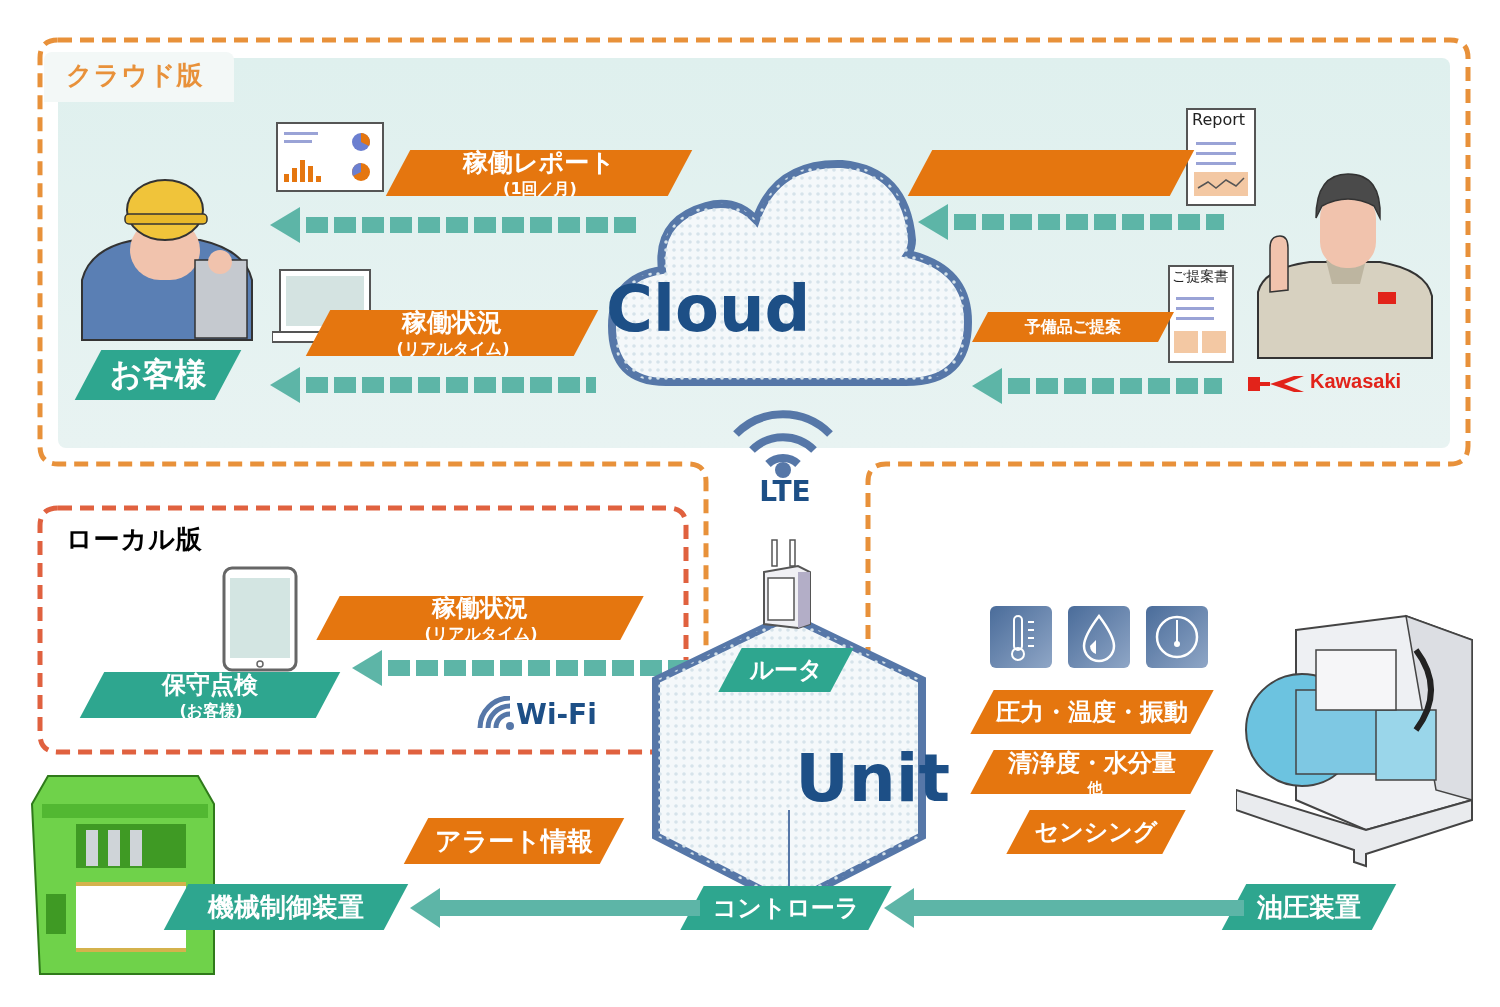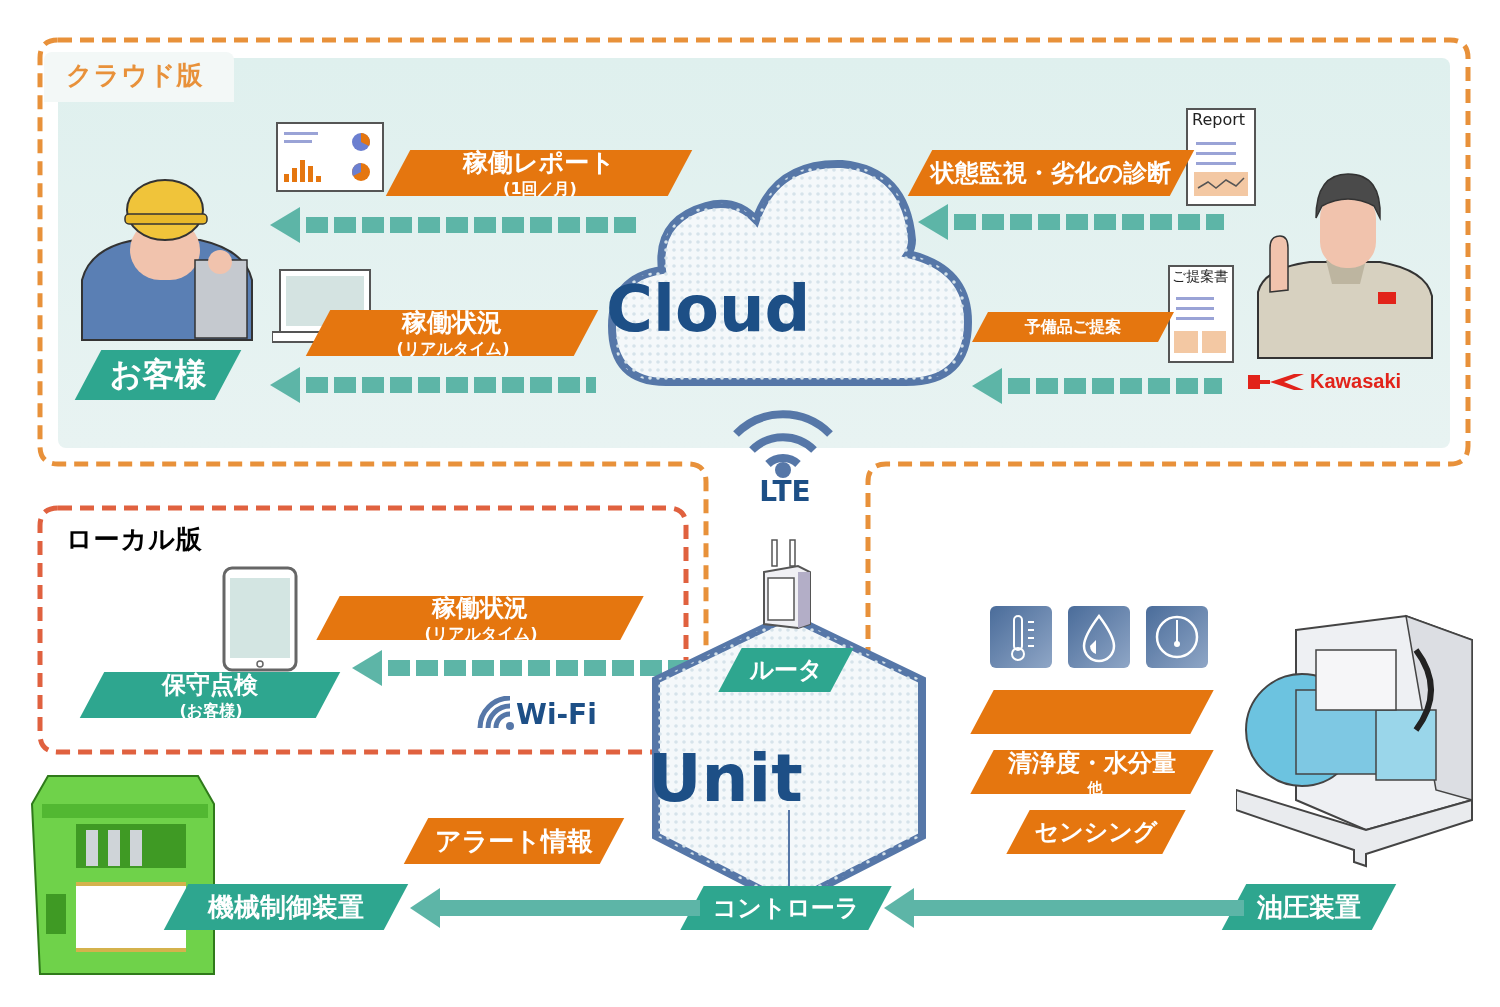--- a/index.html
+++ b/index.html
@@ -173,36 +173,35 @@
   <rect x="8" y="32" width="38" height="3" fill="#9aa3d6"></rect>
     <rect x="8" y="42" width="38" height="3" fill="#9aa3d6"></rect>
     <rect x="8" y="52" width="38" height="3" fill="#9aa3d6"></rect>
   <rect x="6" y="66" width="24" height="22" fill="#f3c8a3"></rect>
     <rect x="34" y="66" width="24" height="22" fill="#f3c8a3"></rect>
 </svg>
 <div class="abs" style="left:1172px;top:268px;font-size:14px;color:#222">ご提案書</div>
 
 <div class="label orange" style="left:920px;top:150px;width:262px;height:46px;font-size:24px">
     <div class="bg"></div>
-    <span>状態監視・劣化の診断</span>
   </div>
 <div class="label orange" style="left:980px;top:312px;width:186px;height:30px;font-size:16px">
     <div class="bg"></div>
     <span>予備品ご提案</span>
   </div>
 
 <svg class="abs" style="left:1250px;top:172px" width="186" height="188">
   <path d="M8,186 V120 Q14,96 60,90 L130,90 Q176,98 182,124 V186 Z" fill="#d7d1c0" stroke="#333" stroke-width="2"></path>
   <path d="M76,88 L116,88 L110,112 L82,112 Z" fill="#bdb5a0"></path>
   <rect x="70" y="20" width="56" height="76" rx="26" fill="#f1c3ad"></rect>
   <path d="M66,46 Q66,2 98,2 Q132,2 130,46 L124,34 Q98,20 72,34 Z" fill="#4a4a4a" stroke="#333" stroke-width="1.5"></path>
   <path d="M20,120 V76 Q20,64 30,64 Q38,64 38,76 V118 Z" fill="#f1c3ad" stroke="#333" stroke-width="1.5"></path>
   <rect x="128" y="120" width="18" height="12" fill="#e2231a"></rect>
 </svg>
-<div class="abs" style="left:1248px;top:370px;display:flex;align-items:center;gap:6px">
+<div class="abs" style="left:1248px;top:370px;display:flex;align-items:flex-end;gap:6px">
   <svg width="56" height="18">
       <rect x="0" y="2" width="12" height="14" fill="#e2231a"></rect>
       <rect x="12" y="7" width="10" height="4" fill="#e2231a"></rect>
       <polygon points="22,9 46,1 56,1 36,9 56,17 46,17" fill="#e2231a"></polygon>
     </svg>
   <span style="color:#e2231a;font-weight:bold;font-size:20px;font-family:'Liberation Sans',sans-serif">Kawasaki</span>
 </div>
 
 <svg class="abs" style="left:222px;top:566px" width="76" height="106">
   <rect x="2" y="2" width="72" height="102" rx="8" fill="#fff" stroke="#666" stroke-width="3"></rect>
@@ -251,21 +250,21 @@
 <svg class="abs" style="left:648px;top:610px" width="282" height="300">
   <defs>
       <pattern id="dots2" width="8" height="8" patternUnits="userSpaceOnUse">
         <circle cx="4" cy="4" r="1.8" fill="#d6e3ea"></circle>
       </pattern>
     </defs>
   <polygon points="141,6 274,70 274,226 141,294 8,226 8,70" fill="#f4f8fa" stroke="#5677a8" stroke-width="8"></polygon>
   <polygon points="141,6 274,70 274,226 141,294 8,226 8,70" fill="url(#dots2)"></polygon>
   <line x1="141" y1="200" x2="141" y2="290" stroke="#5677a8" stroke-width="2"></line>
 </svg>
-<div class="abs big-text" style="left:648px;top:740px;width:282px;text-align:left;font-size:66px">Unit</div>
+<div class="abs big-text" style="left:668px;top:740px;width:282px;text-align:right;font-size:66px">Unit</div>
 
 <svg class="abs" style="left:758px;top:538px" width="56" height="92">
   <rect x="14" y="2" width="5" height="26" fill="#fff" stroke="#555" stroke-width="1.5"></rect>
   <rect x="32" y="2" width="5" height="26" fill="#fff" stroke="#555" stroke-width="1.5"></rect>
   <polygon points="6,34 40,28 52,34 52,86 40,90 6,86" fill="#f0f0f4" stroke="#555" stroke-width="2"></polygon>
   <rect x="10" y="40" width="26" height="42" fill="#fff" stroke="#555" stroke-width="1.5"></rect>
   <polygon points="40,34 52,34 52,86 40,90" fill="#b3aec7"></polygon>
 </svg>
 <div class="label teal" style="left:730px;top:648px;width:112px;height:44px;font-size:24px">
     <div class="bg"></div>
@@ -291,20 +290,21 @@
 <div class="ico-box" style="left:1146px;top:606px">
   <svg width="62" height="62">
       <circle cx="31" cy="31" r="20" fill="none" stroke="#fff" stroke-width="2.5"></circle>
       <line x1="31" y1="14" x2="31" y2="36" stroke="#fff" stroke-width="2"></line>
       <circle cx="31" cy="38" r="3" fill="#fff"></circle>
     </svg>
 </div>
 
 <div class="label orange" style="left:982px;top:690px;width:220px;height:44px;font-size:24px">
     <div class="bg"></div>
+    <span>圧力・温度・振動</span>
   </div>
 <div class="label orange" style="left:982px;top:750px;width:220px;height:44px;font-size:24px">
     <div class="bg"></div>
     <span>清浄度・水分量</span>
     <span class="small" style="font-size:15px;margin-left:6px">他</span>
   </div>
 <div class="label orange" style="left:1018px;top:810px;width:156px;height:44px;font-size:24px">
     <div class="bg"></div>
     <span>センシング</span>
   </div>

